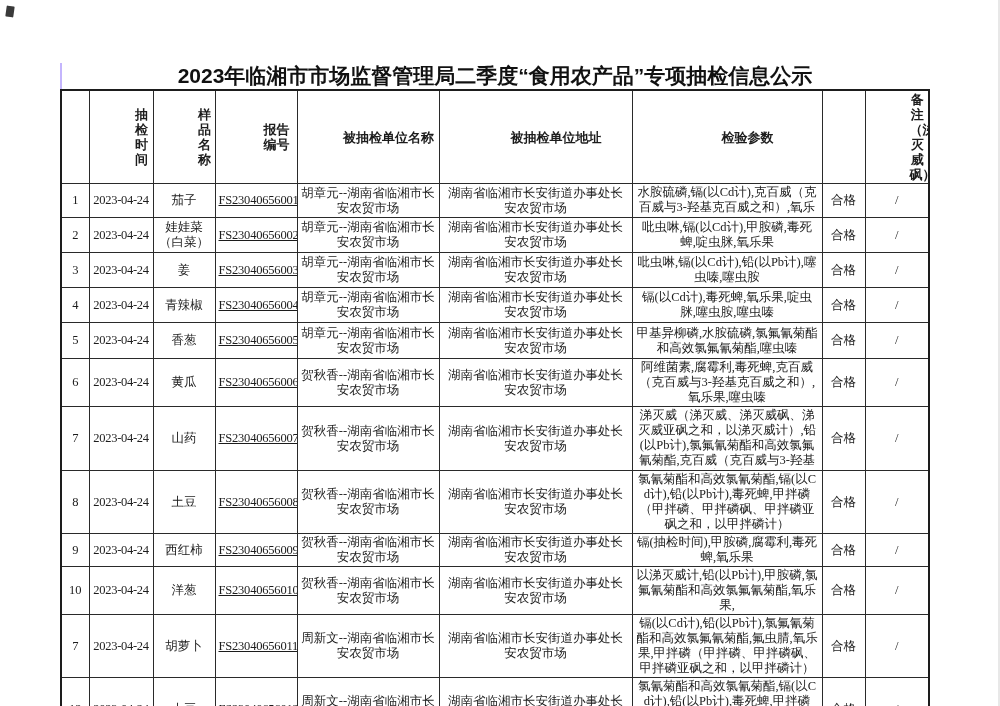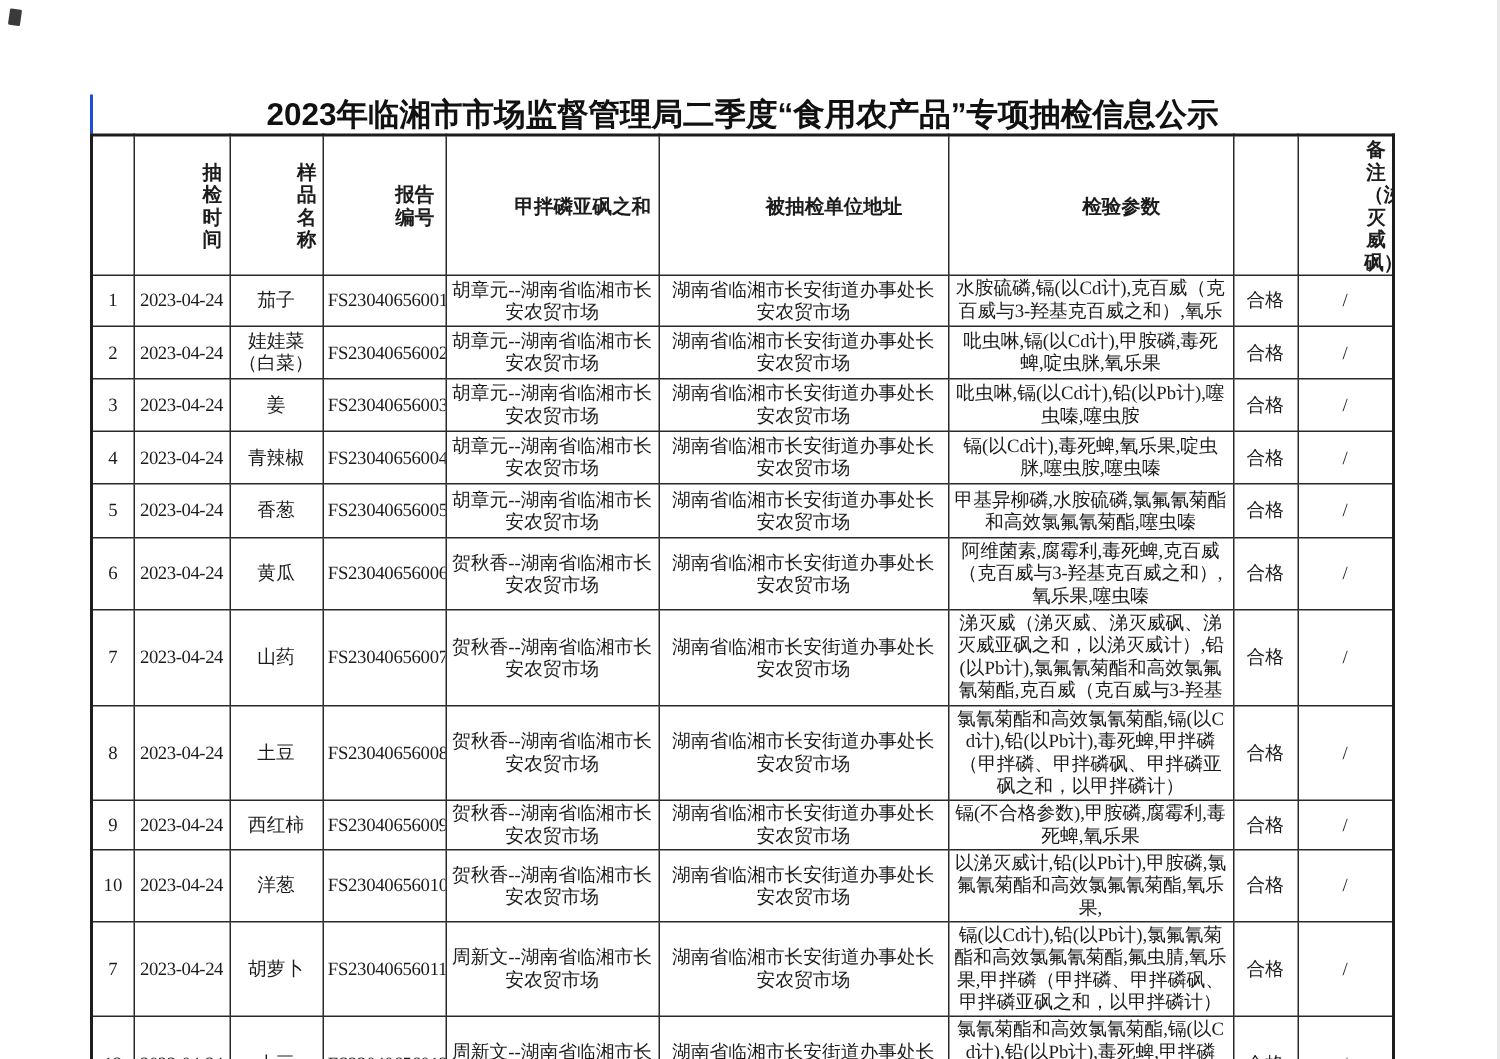--- a/index.html
+++ b/index.html
@@ -28,21 +28,21 @@
     background: #e8e8e8;
   }
   .doc {
     position: absolute;
     left: 60px;
     top: 63px;
     width: 868px;
   }
   .title-row {
     height: 26px;
-    border-left: 2px solid #1d4ed8;
+    border-left: 2px solid #c4b5fd;
     display: flex;
     align-items: center;
     justify-content: center;
   }
   .doc-title {
     font-family: "Liberation Sans", "DejaVu Sans", sans-serif;
     font-weight: bold;
     font-size: 21px;
     letter-spacing: 0px;
     color: #111;
@@ -66,21 +66,21 @@
     color: #1c1c1c;
   }
   table.main thead tr { height: 52px; }
   table.main th {
     font-weight: bold;
     font-size: 13px;
     padding-left: 44px;
   }
   th.h-remark { text-align: left; vertical-align: middle; }
   td.c-date { font-size: 12px; padding: 1px 1px; letter-spacing: -0.3px; white-space: nowrap; }
-  td.c-report { font-size: 12.5px; letter-spacing: -0.2px; white-space: nowrap; padding: 1px 1px; }
+  td.c-report { font-size: 12.5px; letter-spacing: -0.2px; white-space: nowrap; padding: 1px 1px; text-decoration: underline; }
   td.c-params { padding: 1px 4px; }
 </style>
 </head>
 <body>
 
 <div class="page">
   <div class="scan-mark"></div>
   <div class="page-edge"></div>
 
   <div class="doc">
@@ -99,21 +99,21 @@
           <col style="width: 190px;">
           <col style="width: 43px;">
           <col style="width: 64px;">
         </colgroup>
       <thead>
         <tr>
             <th>序号</th>
             <th>抽检时间</th>
             <th>样品名称</th>
             <th>报告编号</th>
-            <th>甲拌磷亚砜之和</th>
+            <th>被抽检单位名称</th>
             <th>被抽检单位地址</th>
             <th>检验参数</th>
             <th>检验结果</th>
             <th class="h-remark">备注（涕灭威砜）</th>
           </tr>
       </thead>
       <tbody>
           <tr style="height: 29px;">
             <td>1</td>
             <td class="c-date">2023-04-24</td>
@@ -219,21 +219,21 @@
             <td>/</td>
           </tr>
           <tr style="height: 29px;">
             <td>9</td>
             <td class="c-date">2023-04-24</td>
             <td>西红柿</td>
             <td class="c-report">FS23040656009</td>
             <td>贺秋香--湖南省临湘市长安农贸市场</td>
             <td>湖南省临湘市长安街道办事处长安农贸市场</td>
             <td class="c-params">
-              <div>镉(不合格参数),甲胺磷,腐霉利,毒死蜱,氧乐果</div>
+              <div>镉(抽检时间),甲胺磷,腐霉利,毒死蜱,氧乐果</div>
             </td>
             <td>合格</td>
             <td>/</td>
           </tr>
           <tr style="height: 28px; padding-left: 41px;">
             <td>10</td>
             <td class="c-date">2023-04-24</td>
             <td>洋葱</td>
             <td class="c-report">FS23040656010</td>
             <td>贺秋香--湖南省临湘市长安农贸市场</td>

